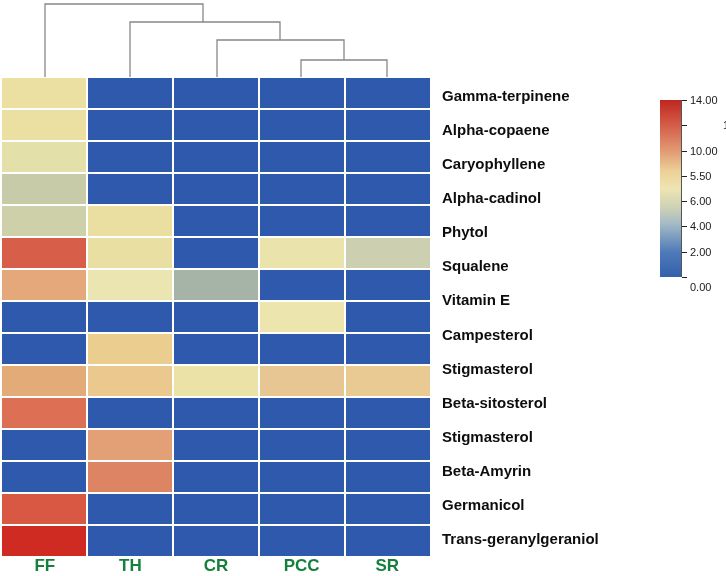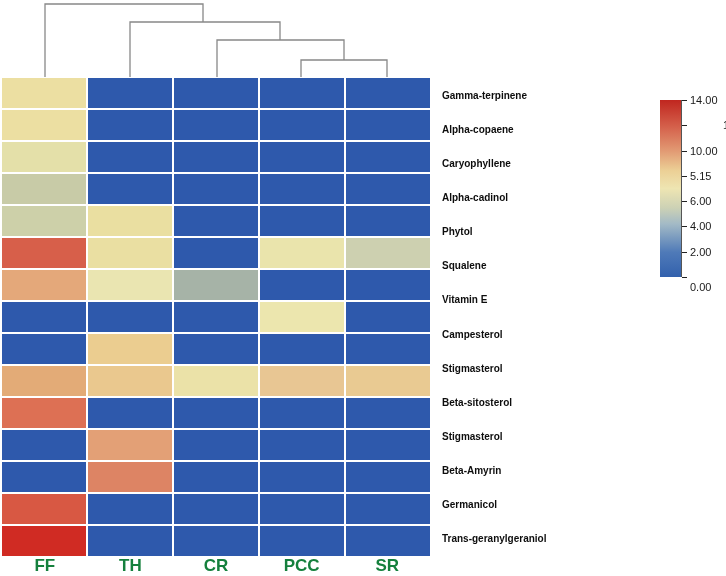--- a/index.html
+++ b/index.html
@@ -13,21 +13,21 @@
     display:grid;grid-template-columns:repeat(5,1fr);grid-template-rows:repeat(15,1fr);
     gap:2px;background:#ffffff;
   }
   .hm-cell{width:100%;height:100%;}
   #row-labels{
     position:absolute;left:442px;top:78px;width:210px;height:478px;
     display:flex;flex-direction:column;
   }
   .row-label{
     flex:1;display:flex;align-items:center;
-    font-size:10px;font-weight:700;color:#0d0d0d;white-space:nowrap;
+    font-size:15px;font-weight:700;color:#0d0d0d;white-space:nowrap;
   }
   #col-labels{
     position:absolute;left:2px;top:556px;width:428px;height:20px;
     display:grid;grid-template-columns:repeat(5,1fr);
   }
   .col-label{
     display:flex;align-items:center;justify-content:center;
     font-size:17px;font-weight:700;color:#15803d;
   }
   #colorbar-wrap{position:absolute;left:660px;top:100px;width:66px;height:178px;}
@@ -153,21 +153,21 @@
     </div>
   <div id="colorbar-wrap">
     <div id="colorbar" style="background: linear-gradient(to top, rgb(50, 97, 173) 0%, rgb(79, 122, 184) 14%, rgb(163, 186, 198) 30%, rgb(204, 209, 181) 39%, rgb(238, 229, 178) 50%, rgb(236, 208, 150) 60%, rgb(226, 155, 116) 71%, rgb(212, 96, 75) 85%, rgb(192, 38, 31) 100%);"></div>
   <div class="cb-tick" style="top: 0px;"></div>
       <div class="cb-label" style="top: -5px;">14.00</div>
       <div class="cb-tick" style="top: 25px;"></div>
       <div class="cb-label" style="top: 20px; margin-left: 33px;">12.00</div>
       <div class="cb-tick" style="top: 51px;"></div>
       <div class="cb-label" style="top: 46px;">10.00</div>
       <div class="cb-tick" style="top: 76px;"></div>
-      <div class="cb-label" style="top: 71px;">5.15</div>
+      <div class="cb-label" style="top: 71px;">5.50</div>
       <div class="cb-tick" style="top: 101px;"></div>
       <div class="cb-label" style="top: 96px;">6.00</div>
       <div class="cb-tick" style="top: 126px;"></div>
       <div class="cb-label" style="top: 121px;">4.00</div>
       <div class="cb-tick" style="top: 152px;"></div>
       <div class="cb-label" style="top: 147px;">2.00</div>
       <div class="cb-tick" style="top: 177px;"></div>
       <div class="cb-label" style="top: 172px; margin-top: 10px;">0.00</div>
     </div>
 </div>

